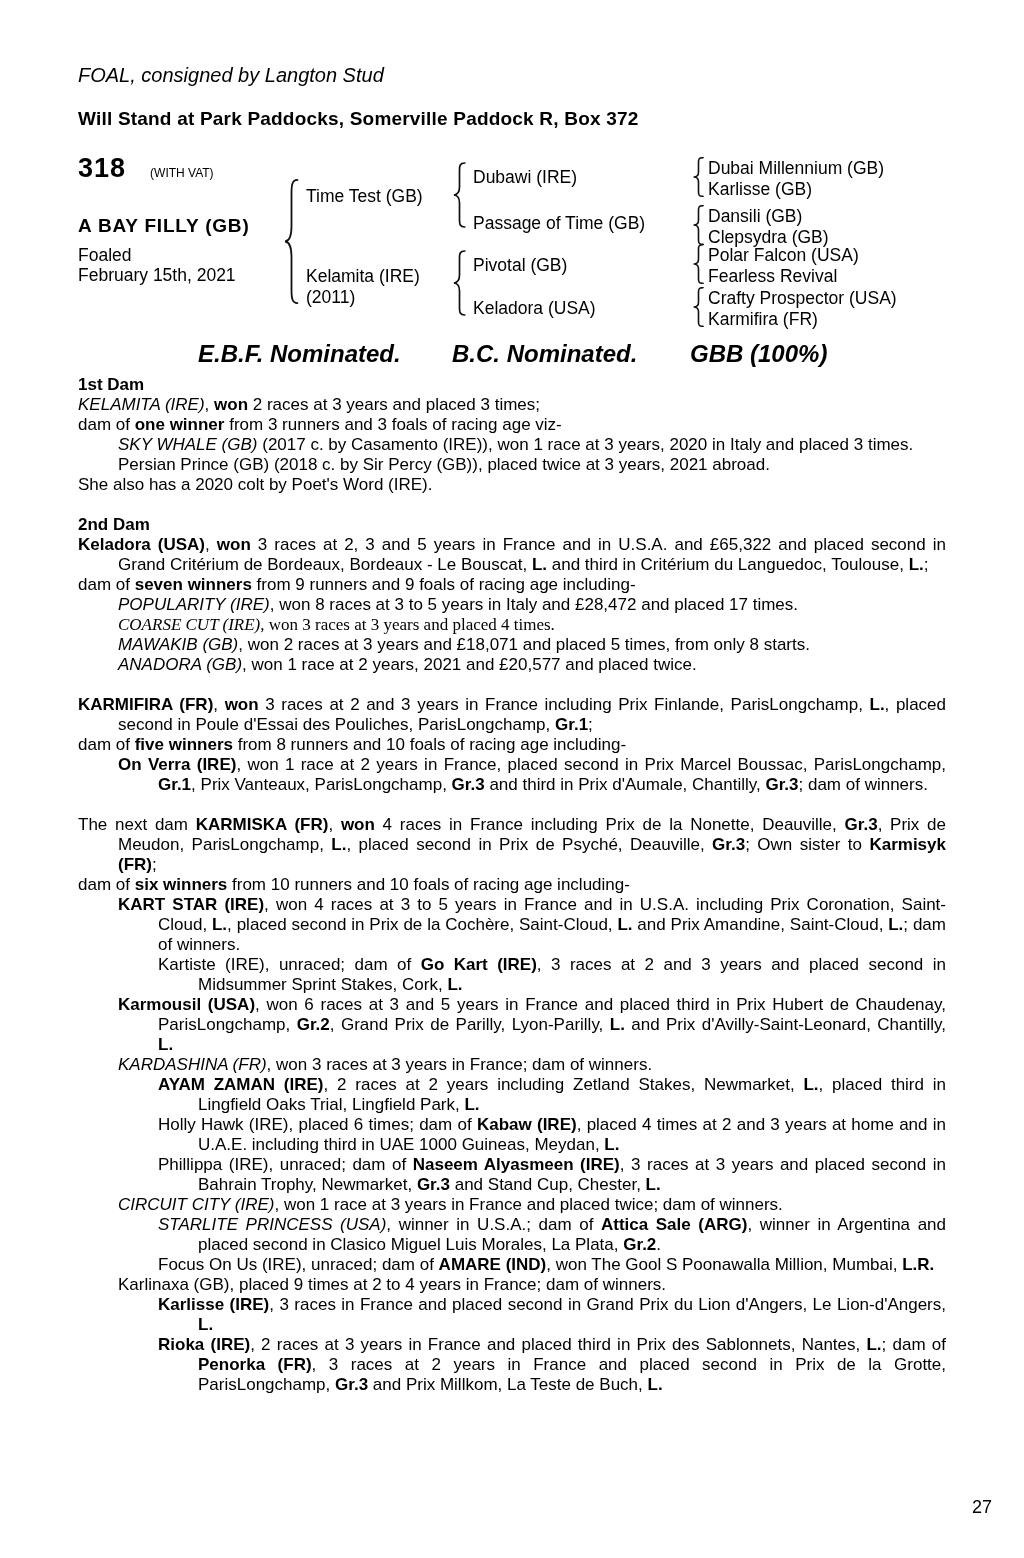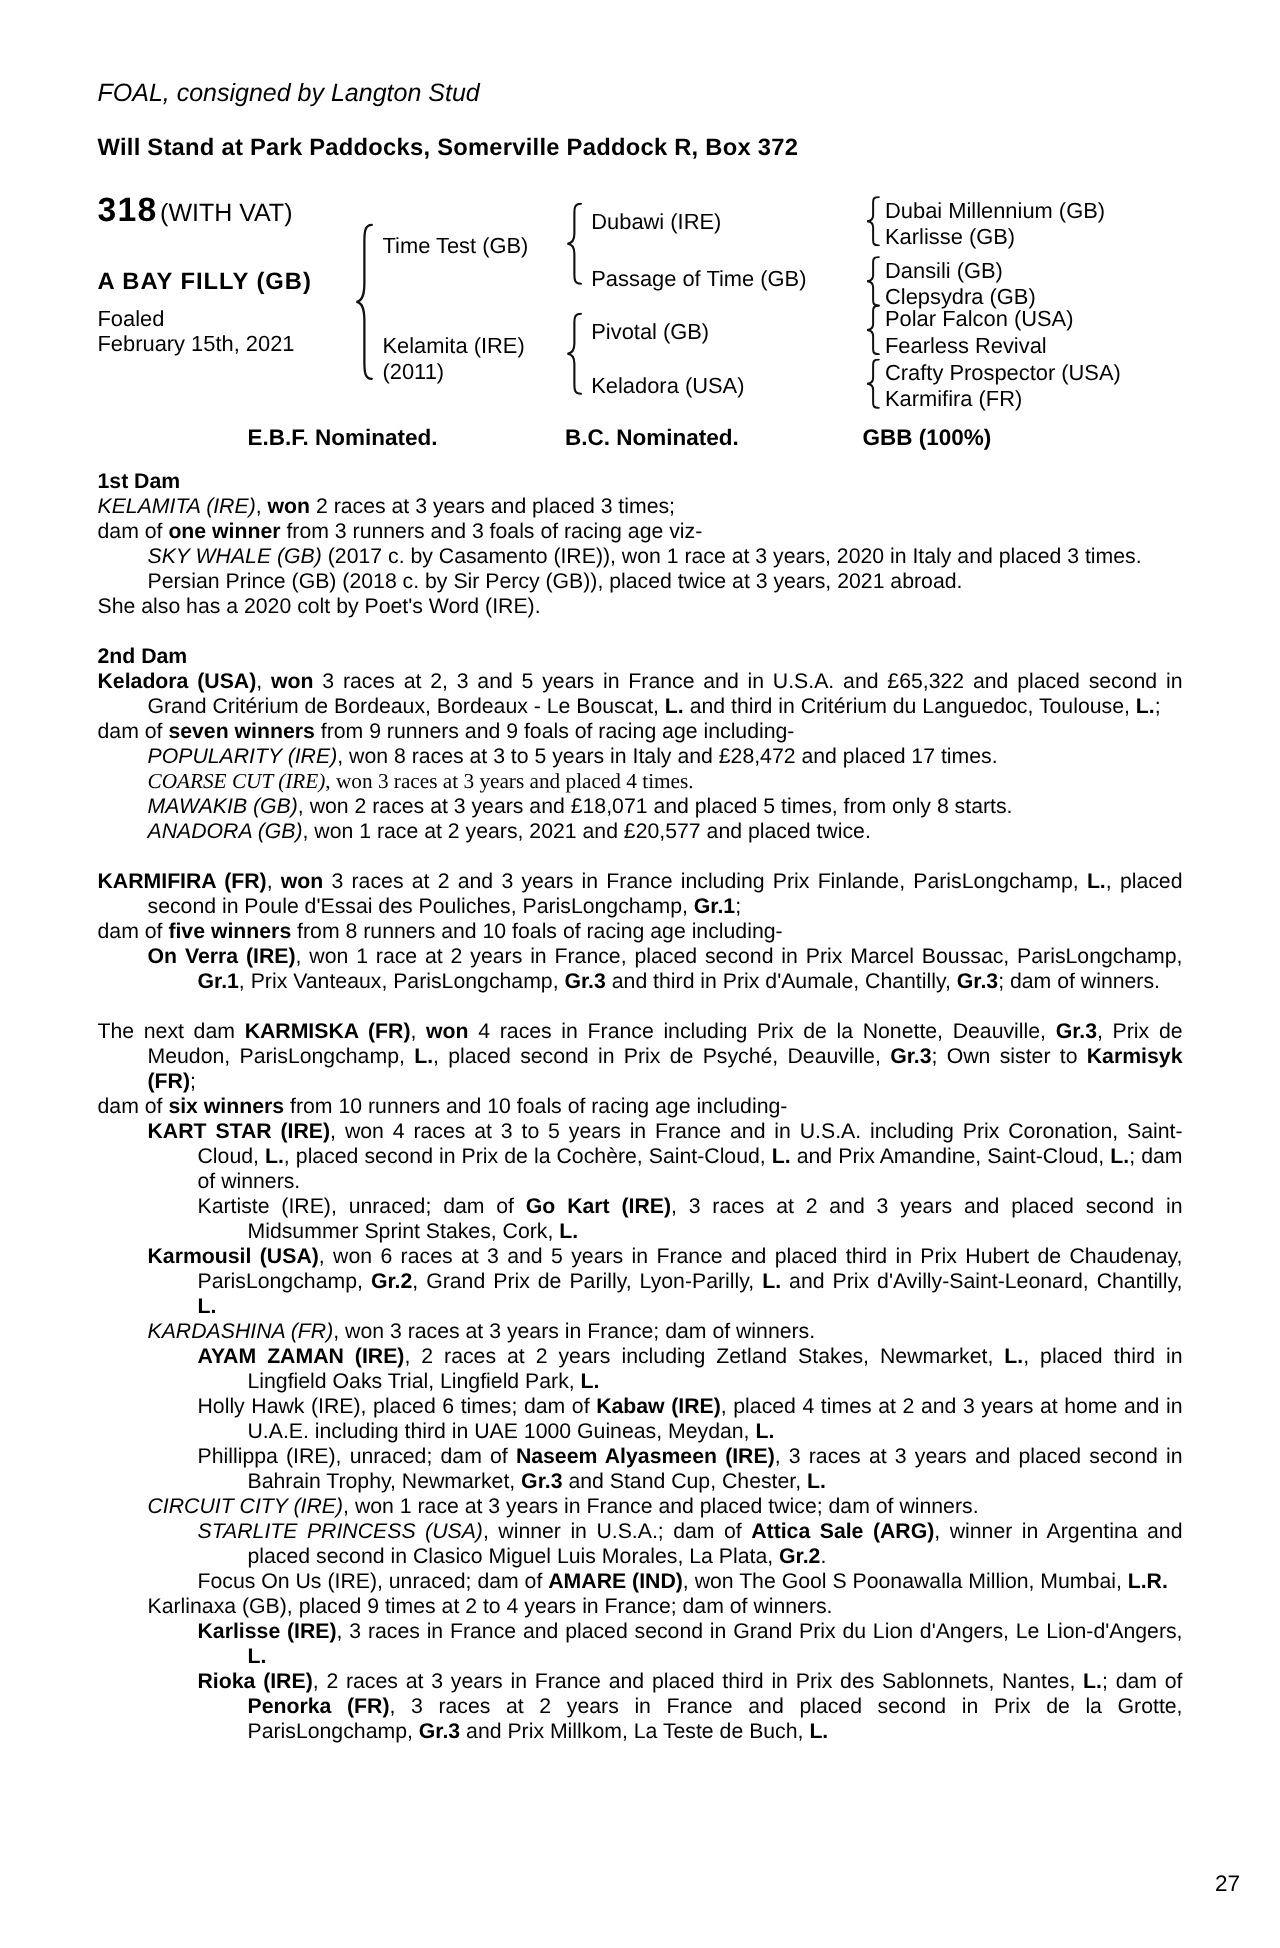--- a/index.html
+++ b/index.html
@@ -7,25 +7,25 @@
   .page{
     width:1024px; height:1558px; background:#ffffff; color:#000;
     font-family:"Liberation Sans","DejaVu Sans",sans-serif;
     position:relative; padding:0 78px; overflow:hidden;
   }
   .title{ margin:0; padding-top:63px; font-style:italic; font-weight:400; font-size:20px; line-height:24px; }
   .stand{ margin:21px 0 0 0; font-weight:700; font-size:19px; line-height:22px; letter-spacing:0.2px; }
   .pedigree{ position:relative; height:180px; margin-top:26px; font-size:17.5px; line-height:20px; }
   .ped-abs{ position:absolute; white-space:nowrap; }
   .lot-no{ font-size:27px; font-weight:700; letter-spacing:1px; }
-  .vat{ font-size:20px; margin-left:2px; }
+  .vat{ font-size:12px; margin-left:24px; }
   .subject{ font-weight:700; font-size:19px; letter-spacing:0.8px;text-align:right; }
   .g3pair{ line-height:21px; }
   .brace{ position:absolute; }
-  .noms{ position:relative; height:22px; margin-top:4px; font-weight:700; font-size:18px; }
+  .noms{ position:relative; height:22px; margin-top:4px; font-weight:700; font-size:24px;font-style:italic; }
   .body{ margin-top:13px; font-size:17px; line-height:20px; text-align:justify; }
   .dam-section{ margin-bottom:20px; }
   .dam-section:last-child{ margin-bottom:0; }
   .dam-section h3{ margin:0; font-size:17px; line-height:20px; font-weight:700; }
   .dam-section p{ margin:0; }
   .page-no{ position:absolute; top:1497px; right:32px; font-size:18px; }
 </style>
 </head>
 <body>
 

